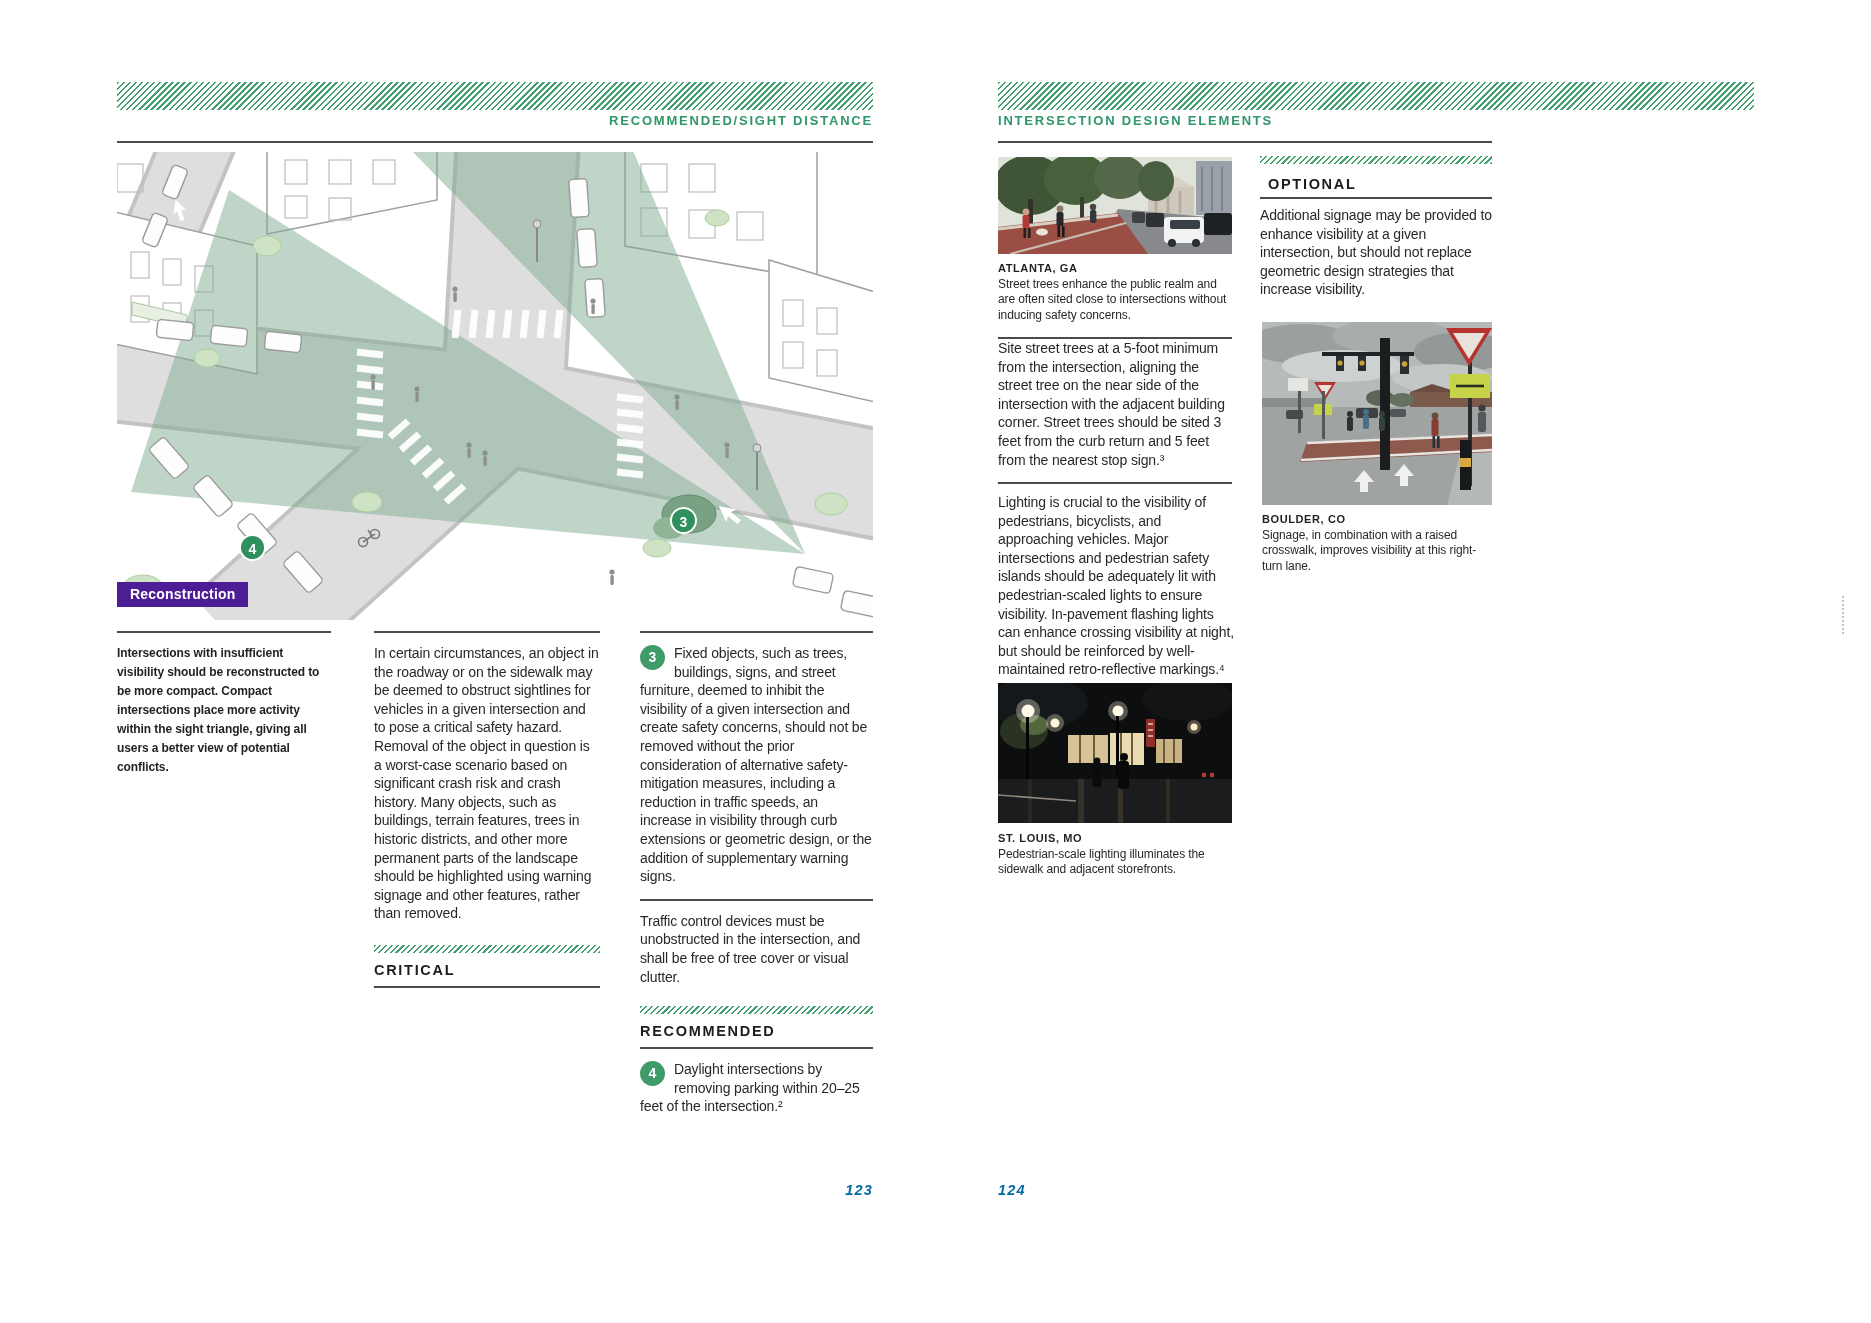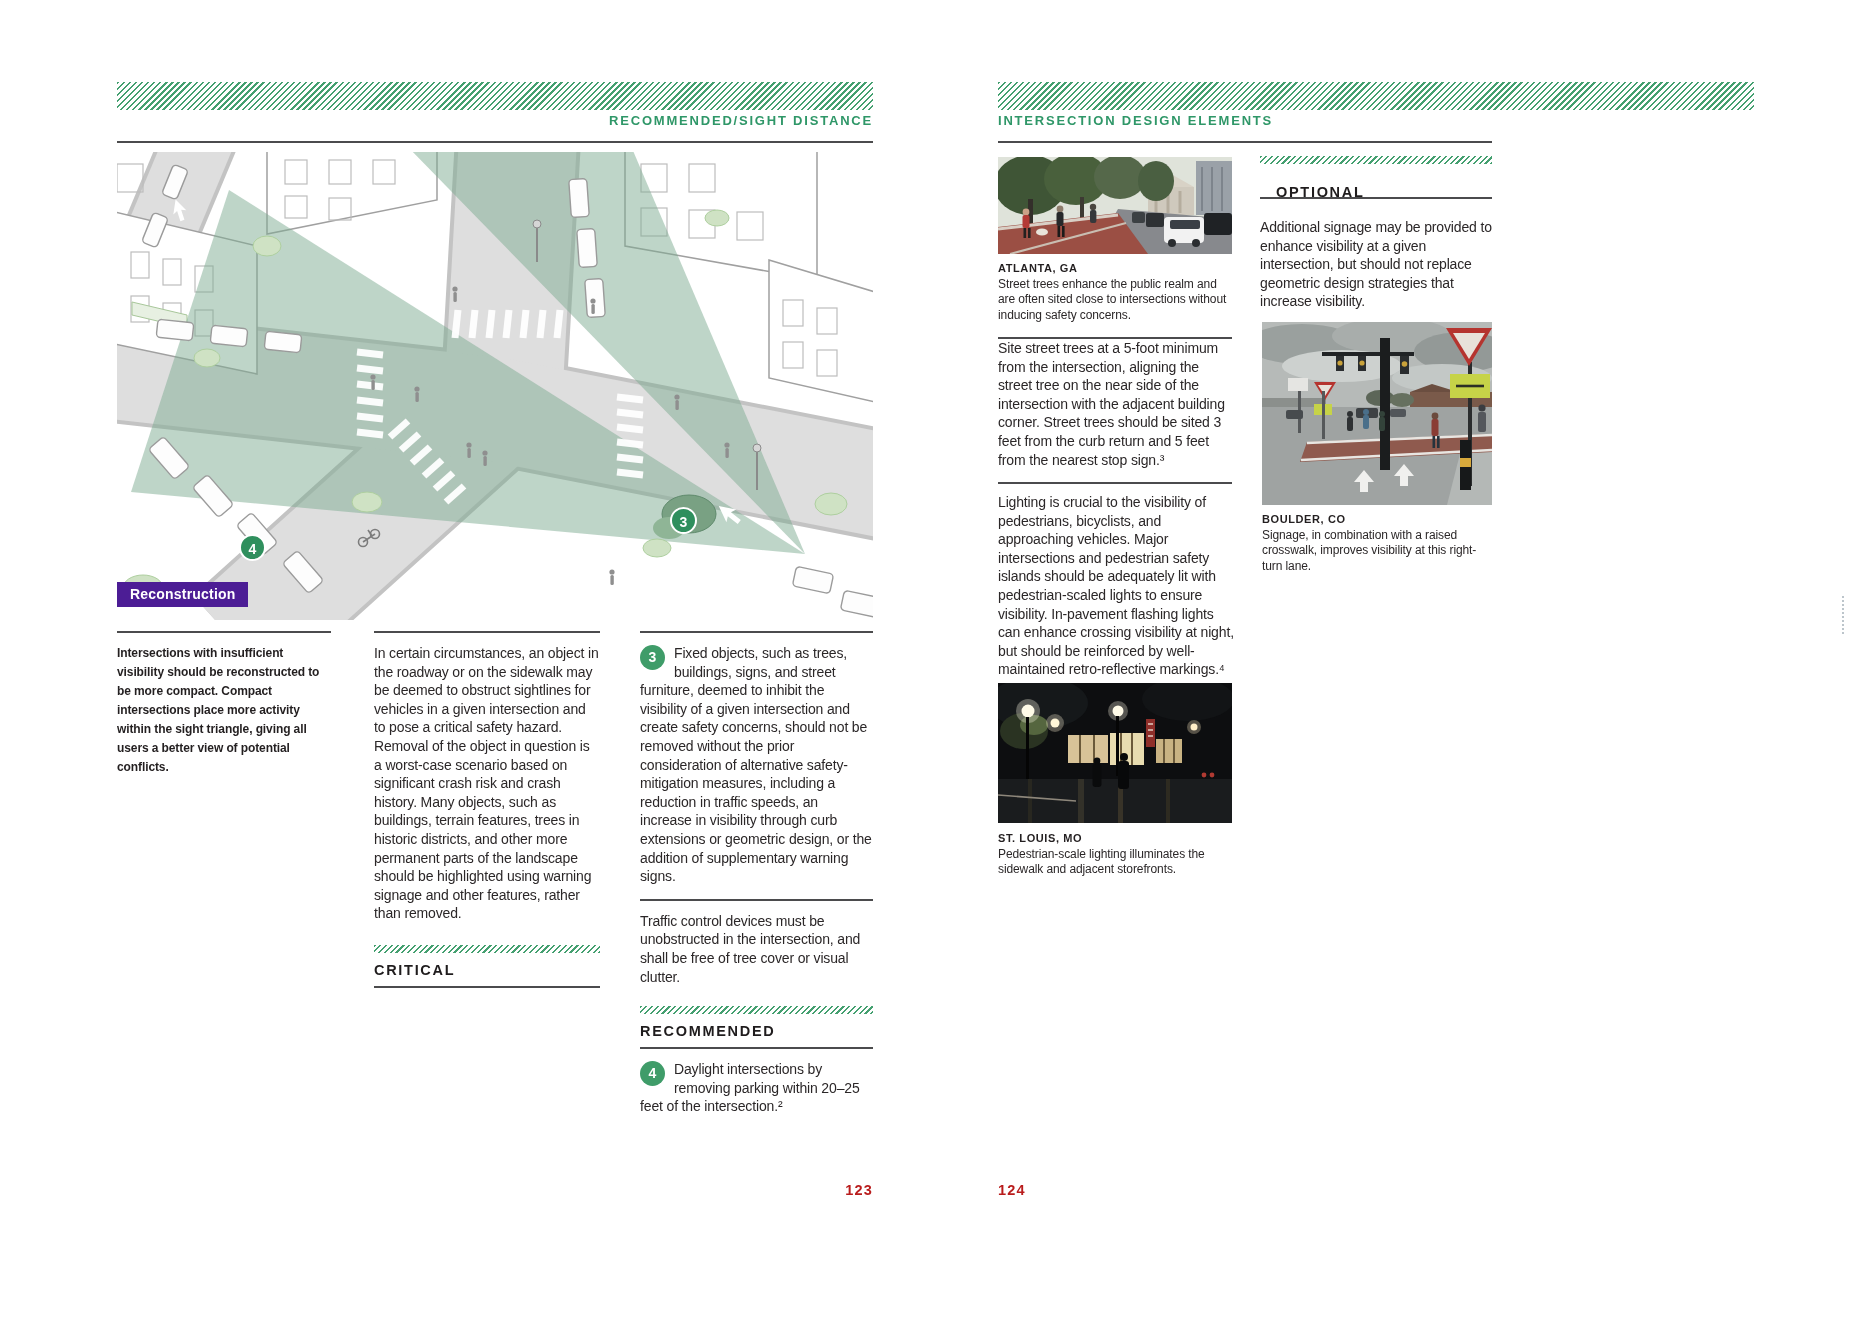--- a/index.html
+++ b/index.html
@@ -14,21 +14,21 @@
   .kicker{color:#2f9768;font-weight:bold;font-size:13px;letter-spacing:1.8px;}
   .rule2{height:2px;background:#4b4b4d;}
   .col-rule{height:2px;background:#4b4b4d;margin-bottom:11px;}
   .body-text{font-size:14px;line-height:18.6px;letter-spacing:-0.15px;}
   .intro-text{font-weight:bold;font-size:12px;line-height:19px;letter-spacing:-0.1px;color:#231f20;}
   .sec-title{font-weight:bold;font-size:14.5px;letter-spacing:1.7px;color:#1f1c1d;margin:9px 0 8px 0;}
   .caption-loc{font-weight:bold;font-size:11px;letter-spacing:0.6px;color:#231f20;}
   .caption{font-size:12px;line-height:15.4px;letter-spacing:-0.1px;color:#2b2728;}
   .badge{width:25px;height:25px;border-radius:50%;background:#3f9c69;color:#fff;font-weight:bold;
          text-align:center;line-height:25px;font-size:14px;float:left;margin:1px 9px 2px 0;}
-  .pagenum{color:#b91c1c;font-weight:bold;font-size:14.5px;letter-spacing:1.2px;}
+  .pagenum{color:#0369a1;font-weight:bold;font-size:14.5px;letter-spacing:1.2px;font-style:italic;}
   .illu-label{position:absolute;left:0;top:430px;background:#4c1d95;color:#ffffff;font-weight:bold;
               font-size:14px;padding:4px 13px 5px 13px;letter-spacing:0.2px;}
   .marker{position:absolute;width:27px;height:27px;border-radius:50%;background:#2f8f5d;
           border:2px solid #ffffff;color:#fff;font-weight:bold;text-align:center;line-height:27px;
           font-size:14px;box-sizing:border-box;}
   .stripe-gap{margin-top:22px;}
   svg{display:block;}
 </style>
 </head>
 <body>
@@ -352,23 +352,23 @@
     <circle cx="99" cy="78" r="3.4" fill="#0a0b0c"></circle>
     <rect x="94.5" y="81" width="9" height="23" rx="3" fill="#0a0b0c"></rect>
     <circle cx="206" cy="92" r="2.4" fill="#b03a32"></circle>
       <circle cx="214" cy="92" r="2.4" fill="#b03a32"></circle>
   </svg>
 </div>
 <div class="abs caption-loc" style="left:998px;top:832px;width:234px;">ST. LOUIS, MO</div>
 <div class="abs caption" style="left:998px;top:847px;width:236px;">Pedestrian-scale lighting illuminates the sidewalk and adjacent storefronts.</div>
 
 <div class="abs hatch-thin" style="left:1260px;top:156px;width:232px;"></div>
-<div class="abs sec-title" style="left:1260px;top:168px;width:232px;margin:16px;">OPTIONAL</div>
+<div class="abs sec-title" style="left:1260px;top:168px;width:232px;margin:8px;">OPTIONAL</div>
 <div class="abs rule2" style="left:1260px;top:197px;width:232px;"></div>
-<p class="abs body-text" style="left:1260px;top:208px;width:234px;margin:0;padding-top:10px;">Additional signage may be provided to enhance visibility at a given intersection, but should not replace geometric design strategies that increase visibility.</p>
+<p class="abs body-text" style="left:1260px;top:196px;width:234px;margin:0;padding-top:10px;">Additional signage may be provided to enhance visibility at a given intersection, but should not replace geometric design strategies that increase visibility.</p>
 
 <div class="abs" style="left:1262px;top:322px;width:230px;height:183px;">
   <svg width="230" height="183" viewBox="0 0 230 183">
     <rect width="230" height="183" fill="#b6bab8"></rect>
     <ellipse cx="40" cy="22" rx="55" ry="20" fill="#9aa09e"></ellipse>
     <ellipse cx="130" cy="14" rx="60" ry="18" fill="#a8adab"></ellipse>
     <ellipse cx="200" cy="30" rx="48" ry="20" fill="#939997"></ellipse>
     <ellipse cx="80" cy="44" rx="60" ry="16" fill="#cdd1cf"></ellipse>
     <ellipse cx="180" cy="56" rx="50" ry="14" fill="#c3c8c6"></ellipse>
     <rect x="148" y="70" width="82" height="18" fill="#7a5a4a"></rect>

